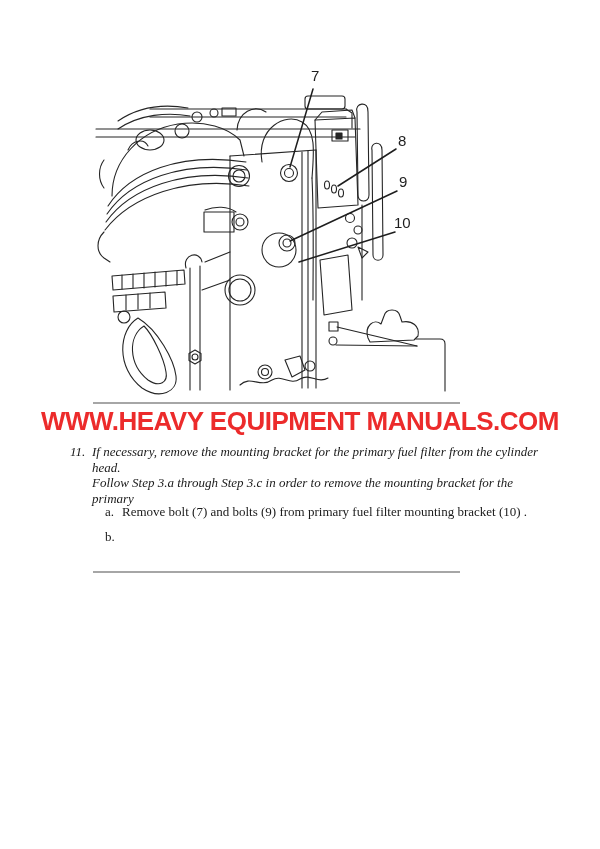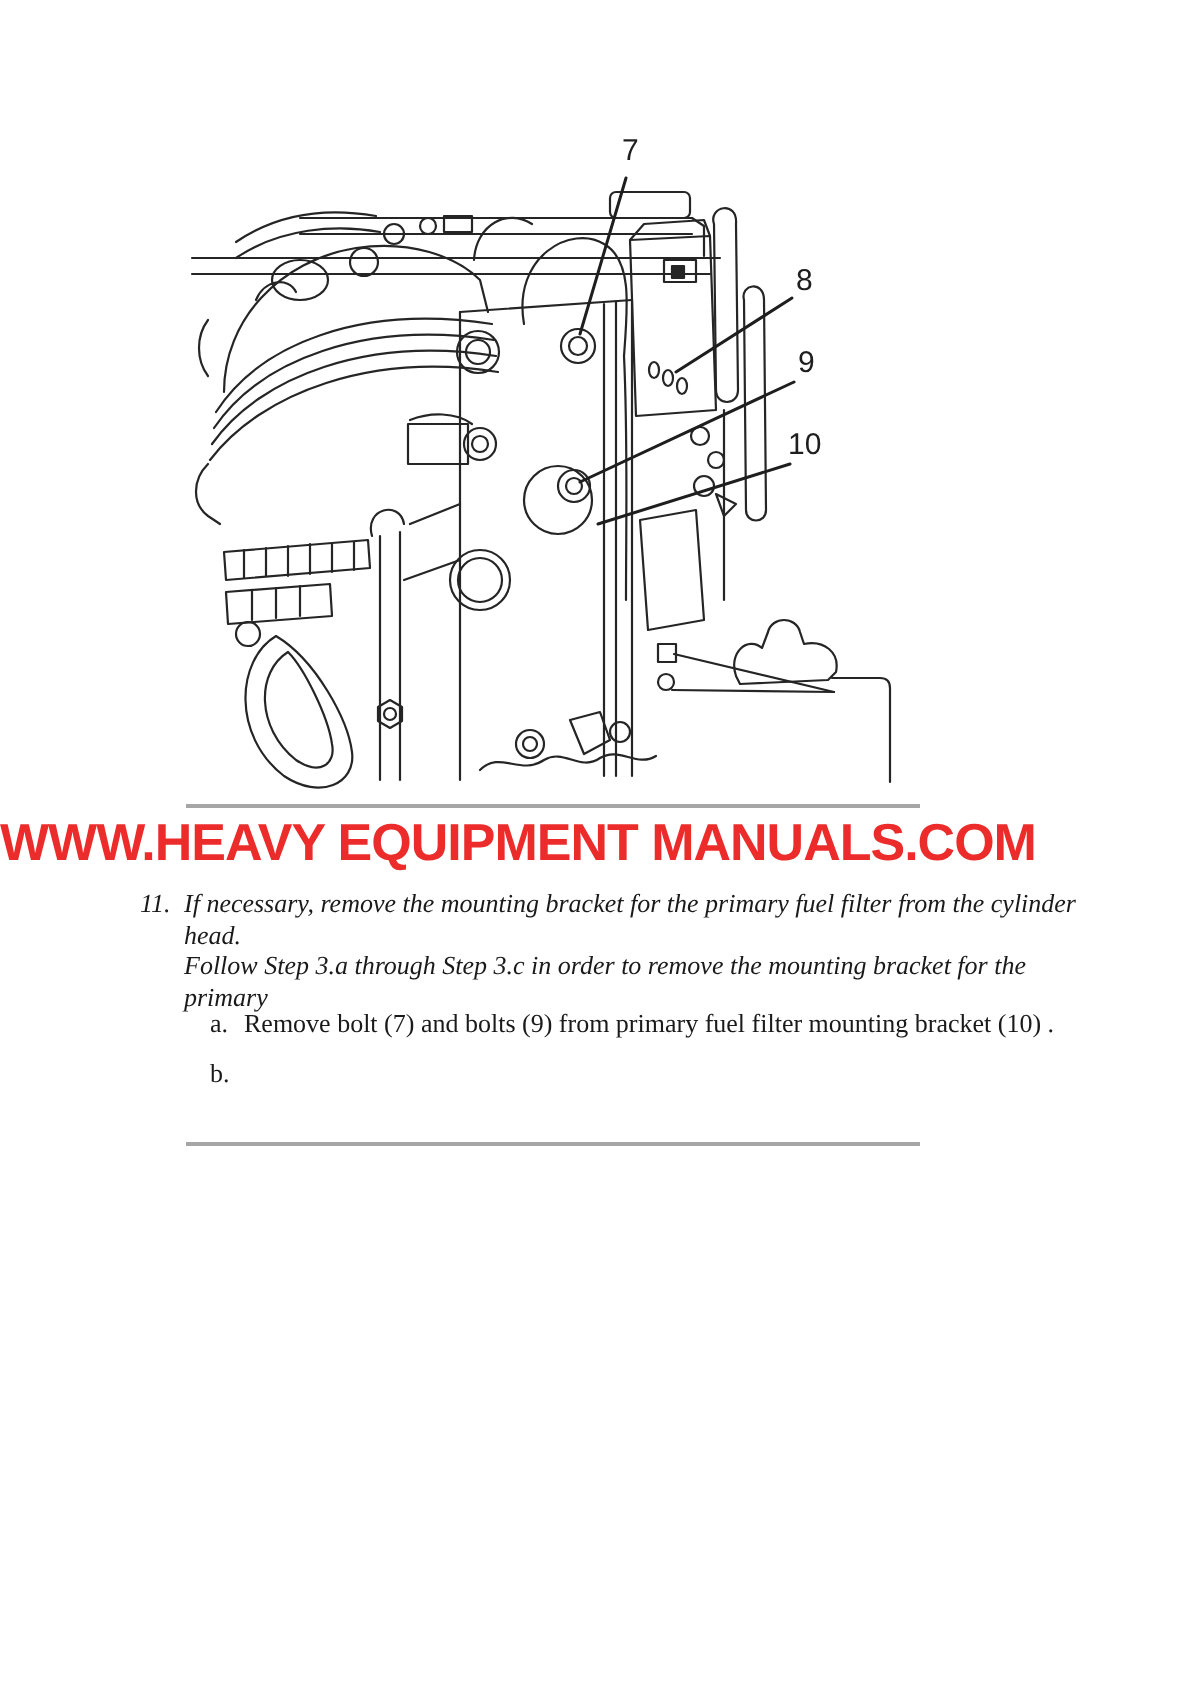--- a/index.html
+++ b/index.html
@@ -21,21 +21,21 @@
     position:absolute;left:93px;top:402px;width:367px;height:0;
     border-top:2px solid #a6a6a6;
   }
   .caption-row{
     position:absolute;left:95px;top:417px;width:368px;height:14px;
     font-size:10.5px;color:#2a2a2a;
   }
   .caption-left{position:absolute;left:0;top:0;}
   .caption-right{position:absolute;right:0;top:0;}
   .watermark{
-    position:absolute;left:0;top:406px;width:600px;text-align:left;
+    position:absolute;left:0;top:406px;width:600px;text-align:center;
     font-family:"Liberation Sans", sans-serif;font-weight:bold;
     font-size:26px;letter-spacing:-0.5px;line-height:30px;white-space:nowrap;
     opacity:0.88;pointer-events:none;
   }
   .step{
     position:absolute;left:70px;top:444px;width:478px;
     font-size:13px;line-height:15.5px;font-style:italic;
   }
   .step-row{display:flex;}
   .step-num{width:22px;flex:0 0 22px;}

